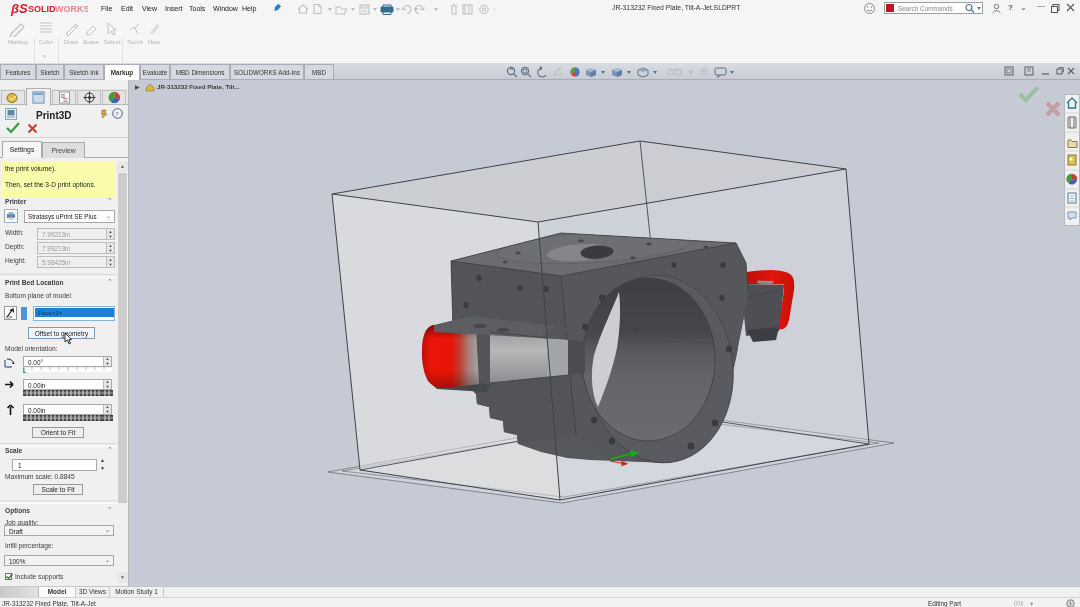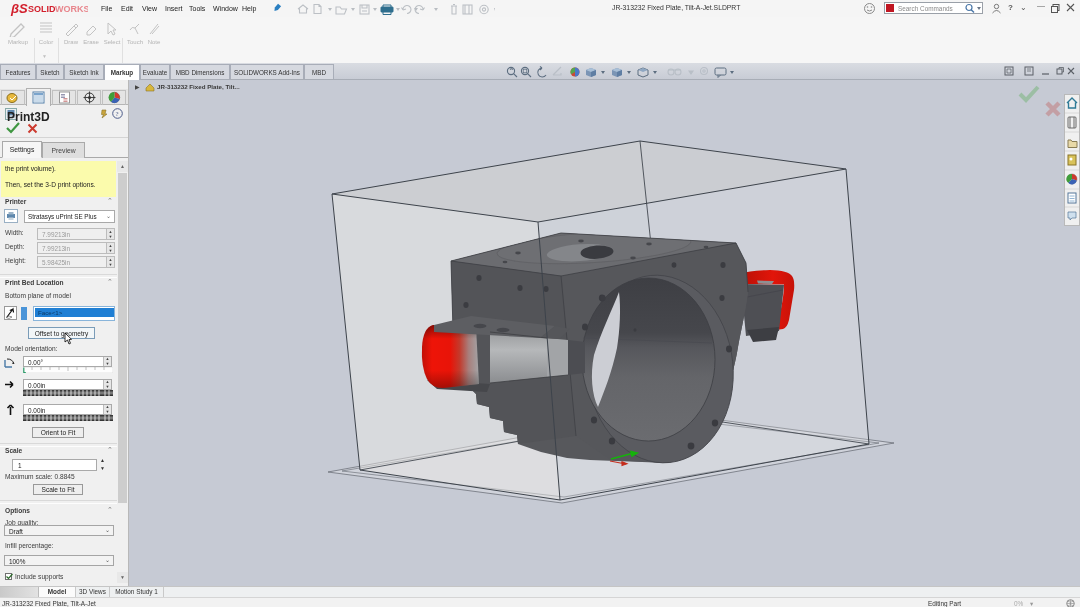--- a/index.html
+++ b/index.html
@@ -238,21 +238,21 @@
       <path d="M6.5 6.5 L6.5 1.3 A5.2 5.2 0 0 1 11.5 8z" fill="#d23a2e"></path>
       <path d="M6.5 6.5 L11.5 8 A5.2 5.2 0 0 1 3 10.8z" fill="#3a62b5"></path>
       <path d="M6.5 6.5 L3 10.8 A5.2 5.2 0 0 1 6.5 1.3z" fill="#3f9e3a"></path>
     </svg>
 
  <svg class="abs" style="left:5px;top:28px" width="12" height="12" viewBox="0 0 12 12">
       <rect x="0.5" y="0.5" width="11" height="11" fill="#e9eef2" stroke="#8aa"></rect>
       <rect x="2.5" y="2" width="7" height="5" fill="#5e87ad"></rect>
       <rect x="2" y="7" width="8" height="3" fill="#b9c7d4"></rect>
     </svg>
- <span class="abs" style="left:7px;top:30px;font-size:12px;font-weight:bold;color:#222">Print3D</span>
+ <span class="abs" style="left:36px;top:30px;font-size:10px;font-weight:bold;color:#222">Print3D</span>
  <svg class="abs" style="left:98px;top:28px" width="12" height="12" viewBox="0 0 12 12">
       <path d="M4 2 h4 l-1 4 h2 l-5 4 1.5-3.5 h-2z" fill="#caa53c" stroke="#8a7429" stroke-width="0.6"></path>
     </svg>
  <svg class="abs" style="left:112px;top:28px" width="11" height="11" viewBox="0 0 11 11">
       <circle cx="5.5" cy="5.5" r="4.8" fill="none" stroke="#4a5a88"></circle>
       <text x="3.4" y="8" font-size="7" fill="#4a5a88" font-family="Liberation Serif">?</text>
     </svg>
  <svg class="abs" style="left:6px;top:42px" width="14" height="12" viewBox="0 0 14 12">
       <path d="M1 6 L5 10 L13 1" fill="none" stroke="#3f9640" stroke-width="2.2"></path>
     </svg>

